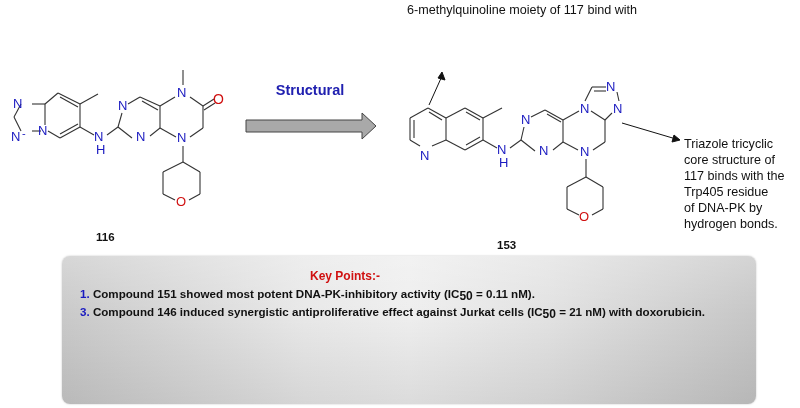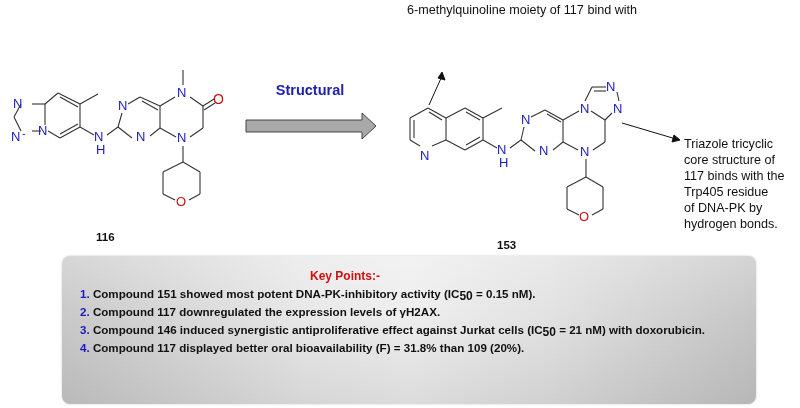--- a/index.html
+++ b/index.html
@@ -185,18 +185,16 @@
   <div>Structural</div>
 </div>
 
 <div id="label-116" class="abs cmpd-label">116</div>
 <div id="label-117" class="abs cmpd-label">153</div>
 
 <div id="keybox" class="abs">
   <div class="vshade"></div>
   <div id="kp-title"><span>Key Points:-</span></div>
   <ul class="kp-list">
-    <li class="kp-item"><span class="kp-num">1.</span><span> Compound 151 showed most potent DNA-PK-inhibitory activity (IC</span><sub>50</sub><span> = 0.15  nM).</span></li>
-    <li class="kp-item"><span class="kp-num">2.</span><span> Compound 117 downregulated the expression levels of γH2AX.</span></li>
+    <li class="kp-item"><span class="kp-num">1.</span><span> Compound 151 showed most potent DNA-PK-inhibitory activity (IC</span><sub>50</sub><span> = 0.11  nM).</span></li>
     <li class="kp-item"><span class="kp-num">3.</span><span> Compound 146 induced synergistic antiproliferative effect against Jurkat cells (IC</span><sub>50</sub><span> = 21 nM) with doxorubicin.</span></li>
-    <li class="kp-item"><span class="kp-num">4.</span><span> Compound 117 displayed better oral bioavailability (F) = 31.8% than 109 (20%).</span></li>
   </ul>
 </div>
 
 </body></html>

